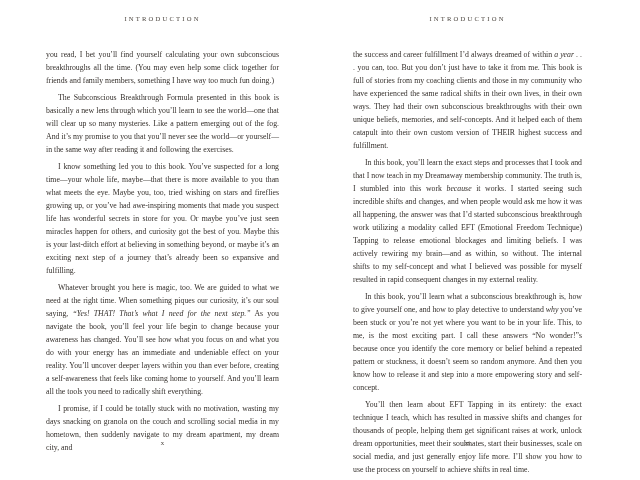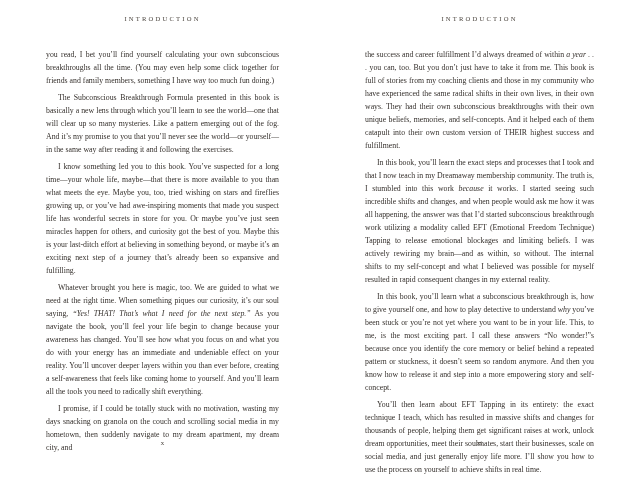--- a/index.html
+++ b/index.html
@@ -15,21 +15,21 @@
     overflow: hidden;
     font-family: "Liberation Serif", "DejaVu Serif", serif;
     color: #342f2b;
   }
   .page {
     position: absolute;
     top: 0;
     height: 480px;
   }
   .page.left  { left: 42px;  width: 241px; }
-  .page.right { left: 361px; width: 237px; }
+  .page.right { left: 349px; width: 237px; }
   .running-head {
     position: absolute;
     top: 15px;
     left: 0;
     width: 100%;
     text-align: center;
     font-size: 6.6px;
     letter-spacing: 2.2px;
     color: #4a443e;
     white-space: nowrap;

